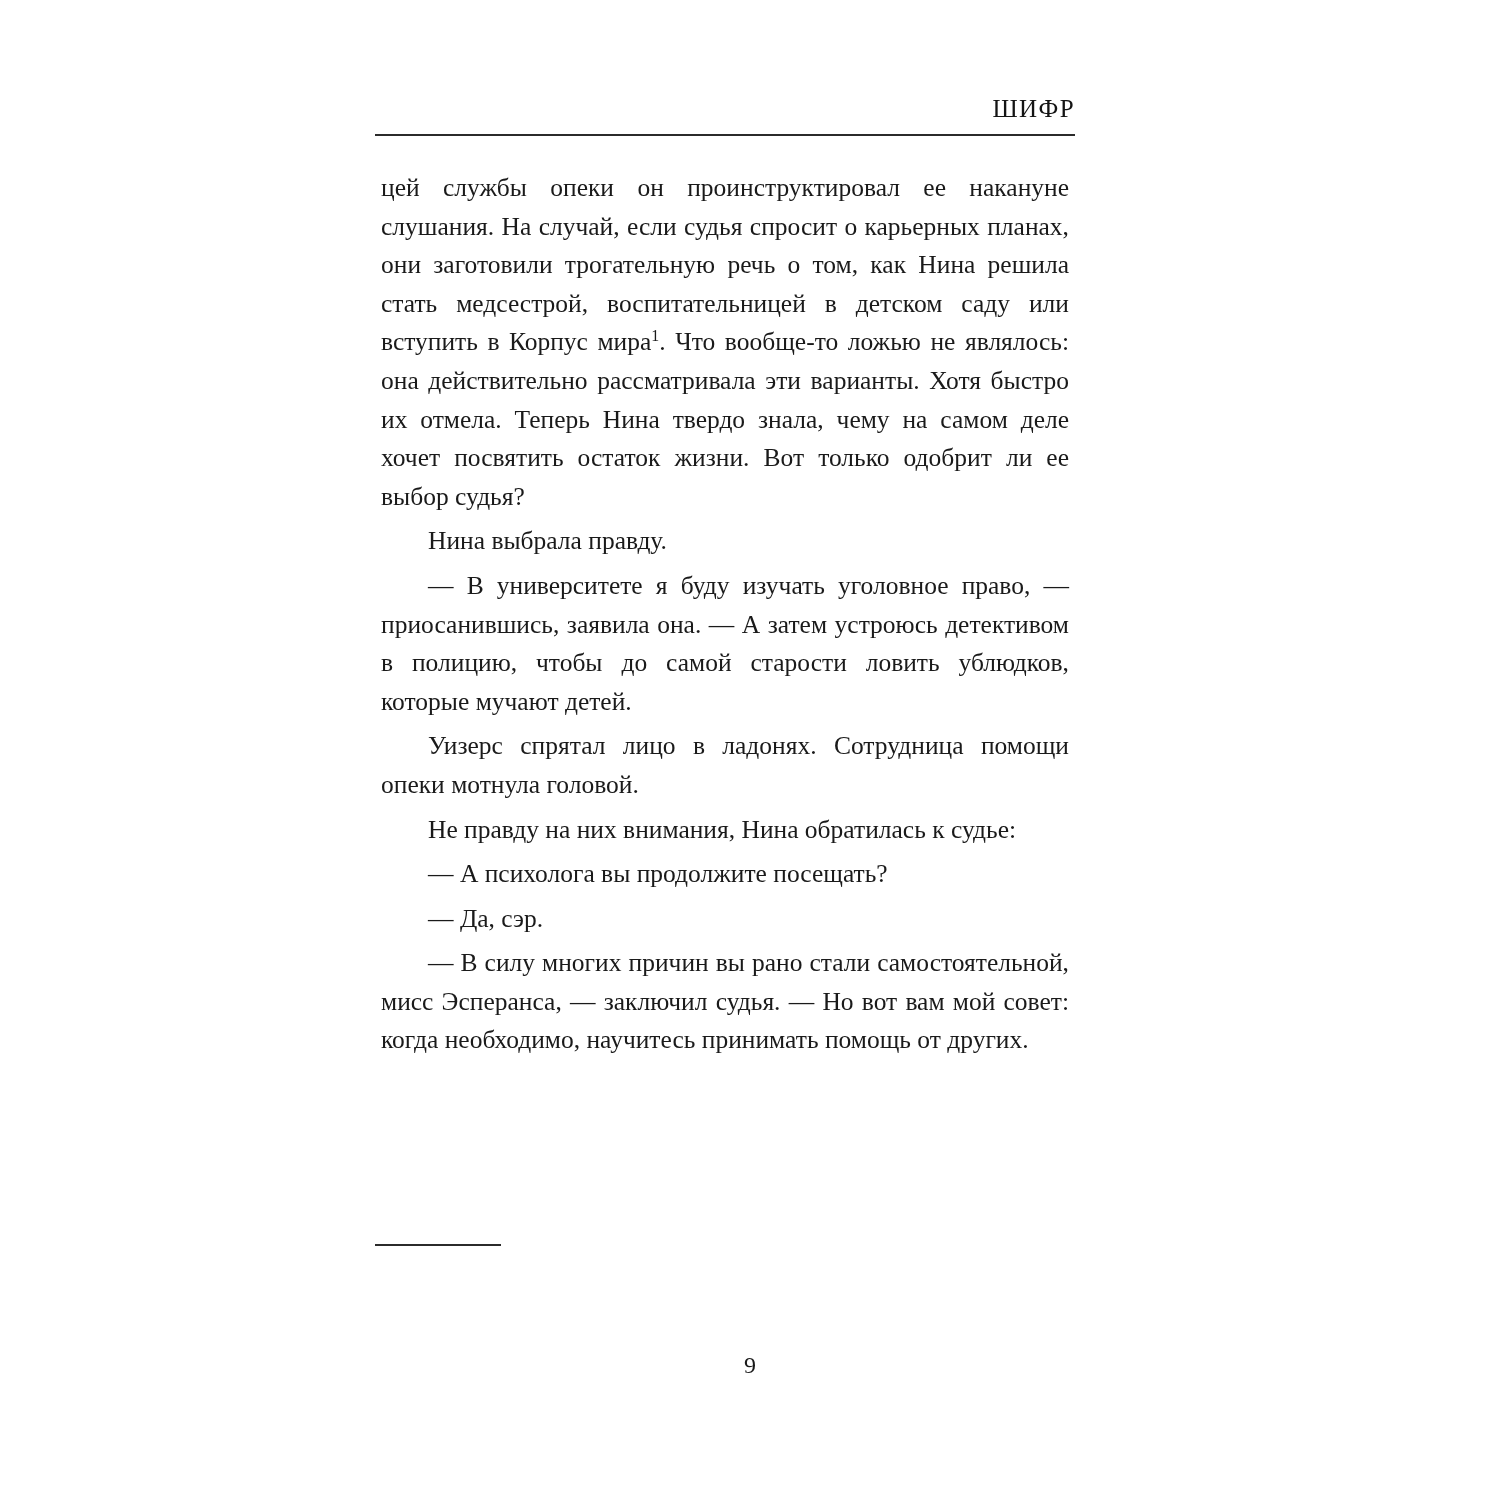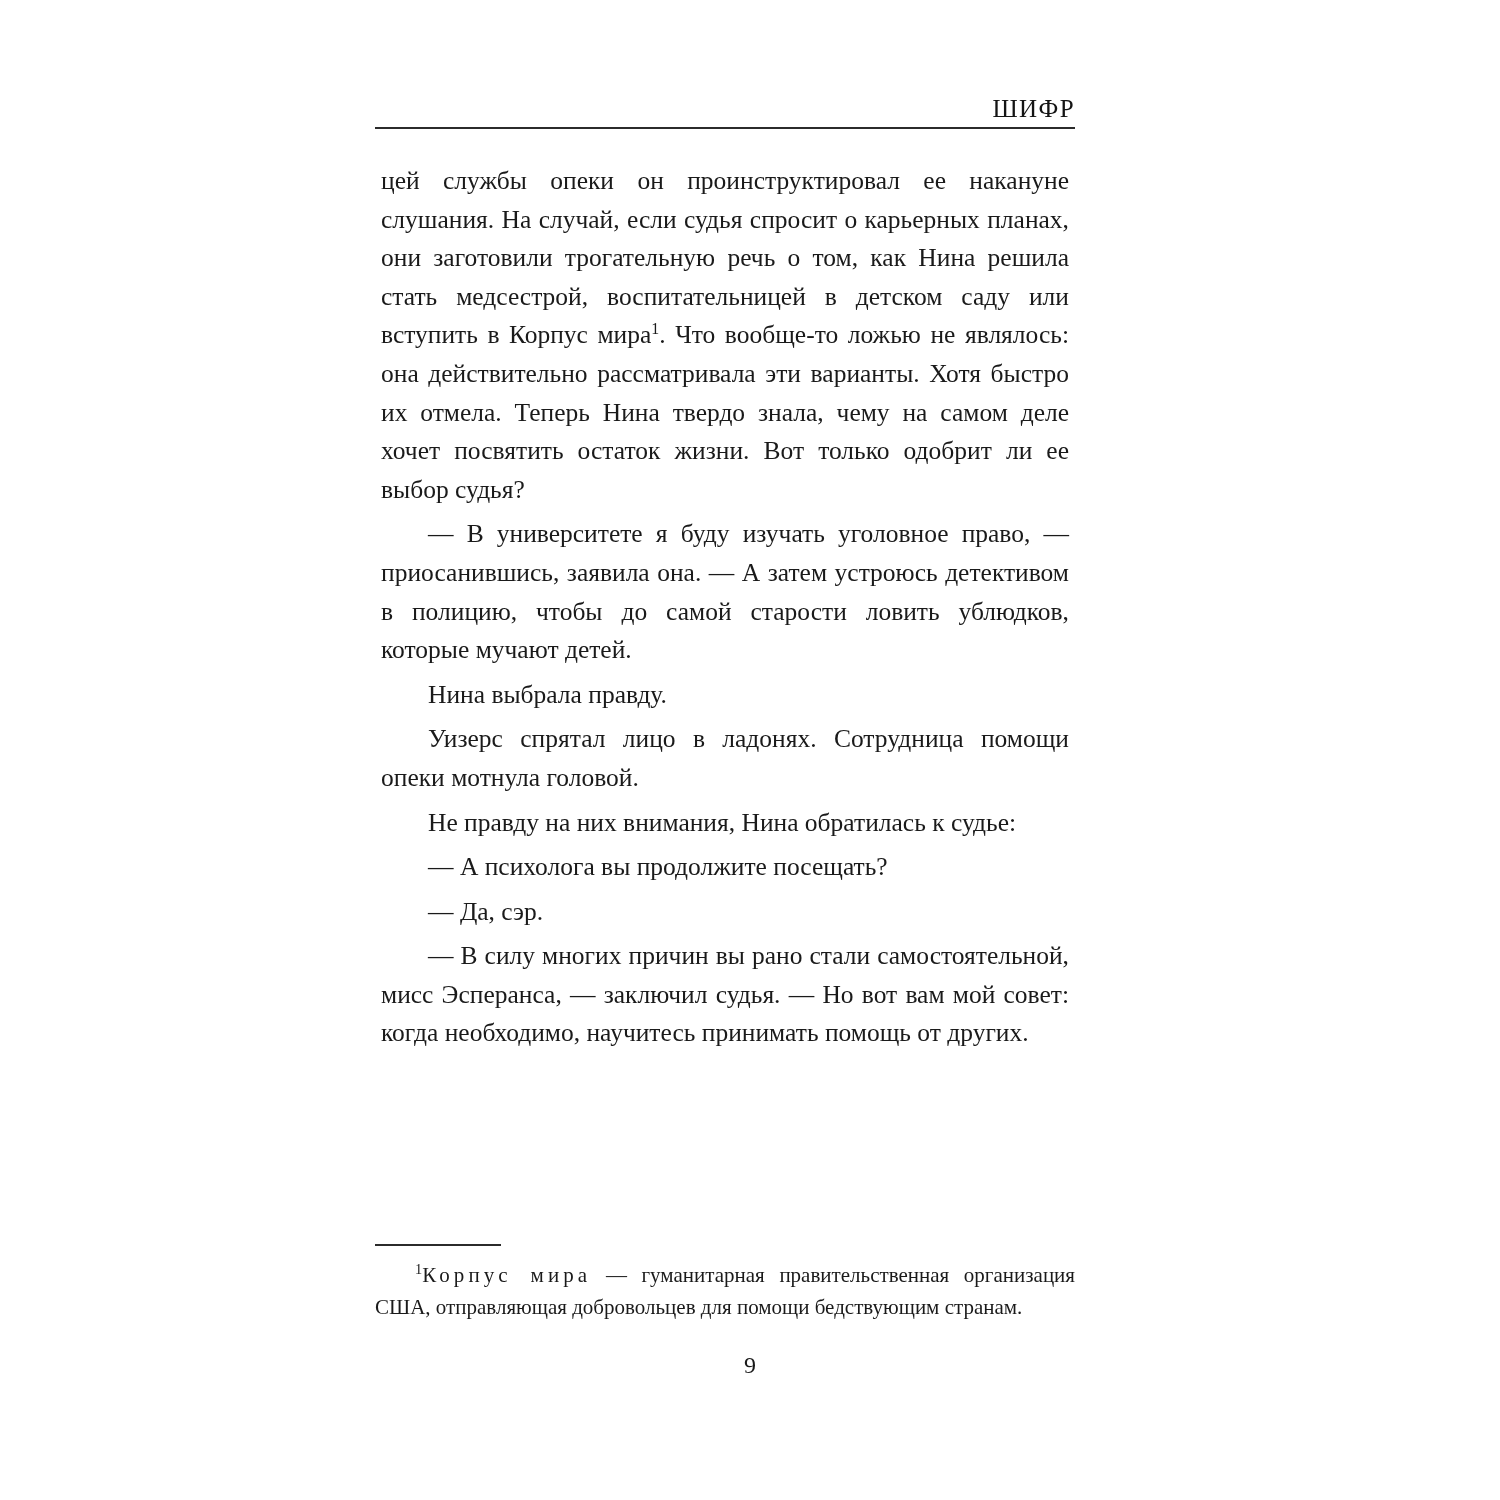--- a/index.html
+++ b/index.html
@@ -26,21 +26,21 @@
     width: 700px;
   }
 
   
   .running-head {
     text-align: right;
     font-size: 25px;
     letter-spacing: 1.4px;
     color: #141414;
     line-height: 1;
-    padding-bottom: 6px;
+    padding-bottom: 13px;
   }
   .head-rule {
     height: 0;
     border-top: 2px solid #2b2b2b;
     margin-bottom: 33px;
   }
 
   
   .body-copy p {
     margin: 6px;
@@ -108,31 +108,30 @@
   <div class="text-block">
 
     <div class="running-head">ШИФР</div>
 
     <div class="head-rule"></div>
 
     <div class="body-copy">
 
       <p class="cont"><span>цей службы опеки он проинструктировал ее накануне слушания. На случай, если судья спросит о карьерных планах, они заготовили трогательную речь о том, как Нина решила стать медсестрой, воспитательницей в детском саду или вступить в Корпус мира</span><sup class="fn-ref">1</sup><span>. Что вообще-то ложью не являлось: она действительно рассматривала эти варианты. Хотя быстро их отмела. Теперь Нина твердо знала, чему на самом деле хочет посвятить остаток жизни. Вот только одобрит ли ее выбор судья?</span></p>
 
+      <p>Нина выбрала правду.</p>
       <p>— В университете я буду изучать уголовное право, — приосанившись, заявила она. — А затем устроюсь детективом в полицию, чтобы до самой старости ловить ублюдков, которые мучают детей.</p>
-      <p>Нина выбрала правду.</p>
       <p>Уизерс спрятал лицо в ладонях. Сотрудница помощи опеки мотнула головой.</p>
       <p>Не правду на них внимания, Нина обратилась к судье:</p>
       <p>— А психолога вы продолжите посещать?</p>
       <p>— Да, сэр.</p>
       <p>— В силу многих причин вы рано стали самостоятельной, мисс Эсперанса, — заключил судья. — Но вот вам мой совет: когда необходимо, научитесь принимать помощь от других.</p>
 
     </div>
   </div>
 
   <div class="footnote">
     <div class="footnote-rule"></div>
-    <p><sup>1</sup><span class="spaced">Корпус мира</span><span> — гуманитарная правительственная организация США, отправляющая добровольцев для помощи бедствующим странам.</span></p>
   </div>
 
   <div class="folio">9</div>
 
 </div>
 
 </body></html>

